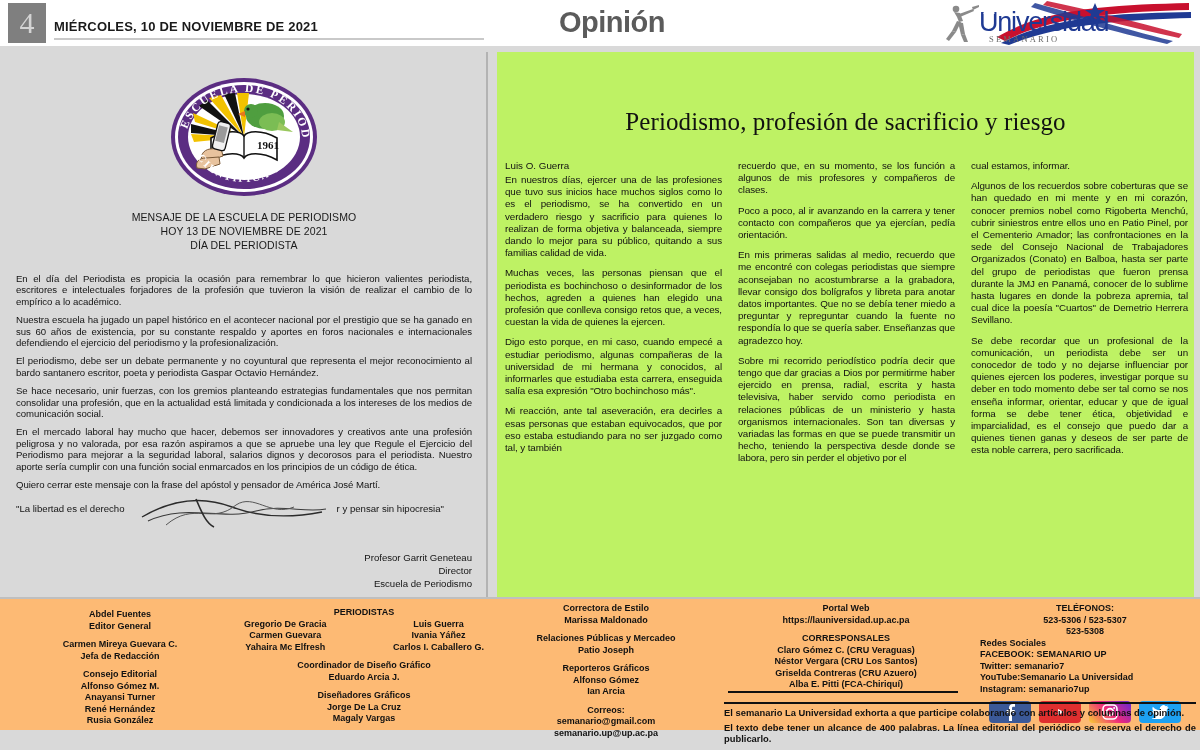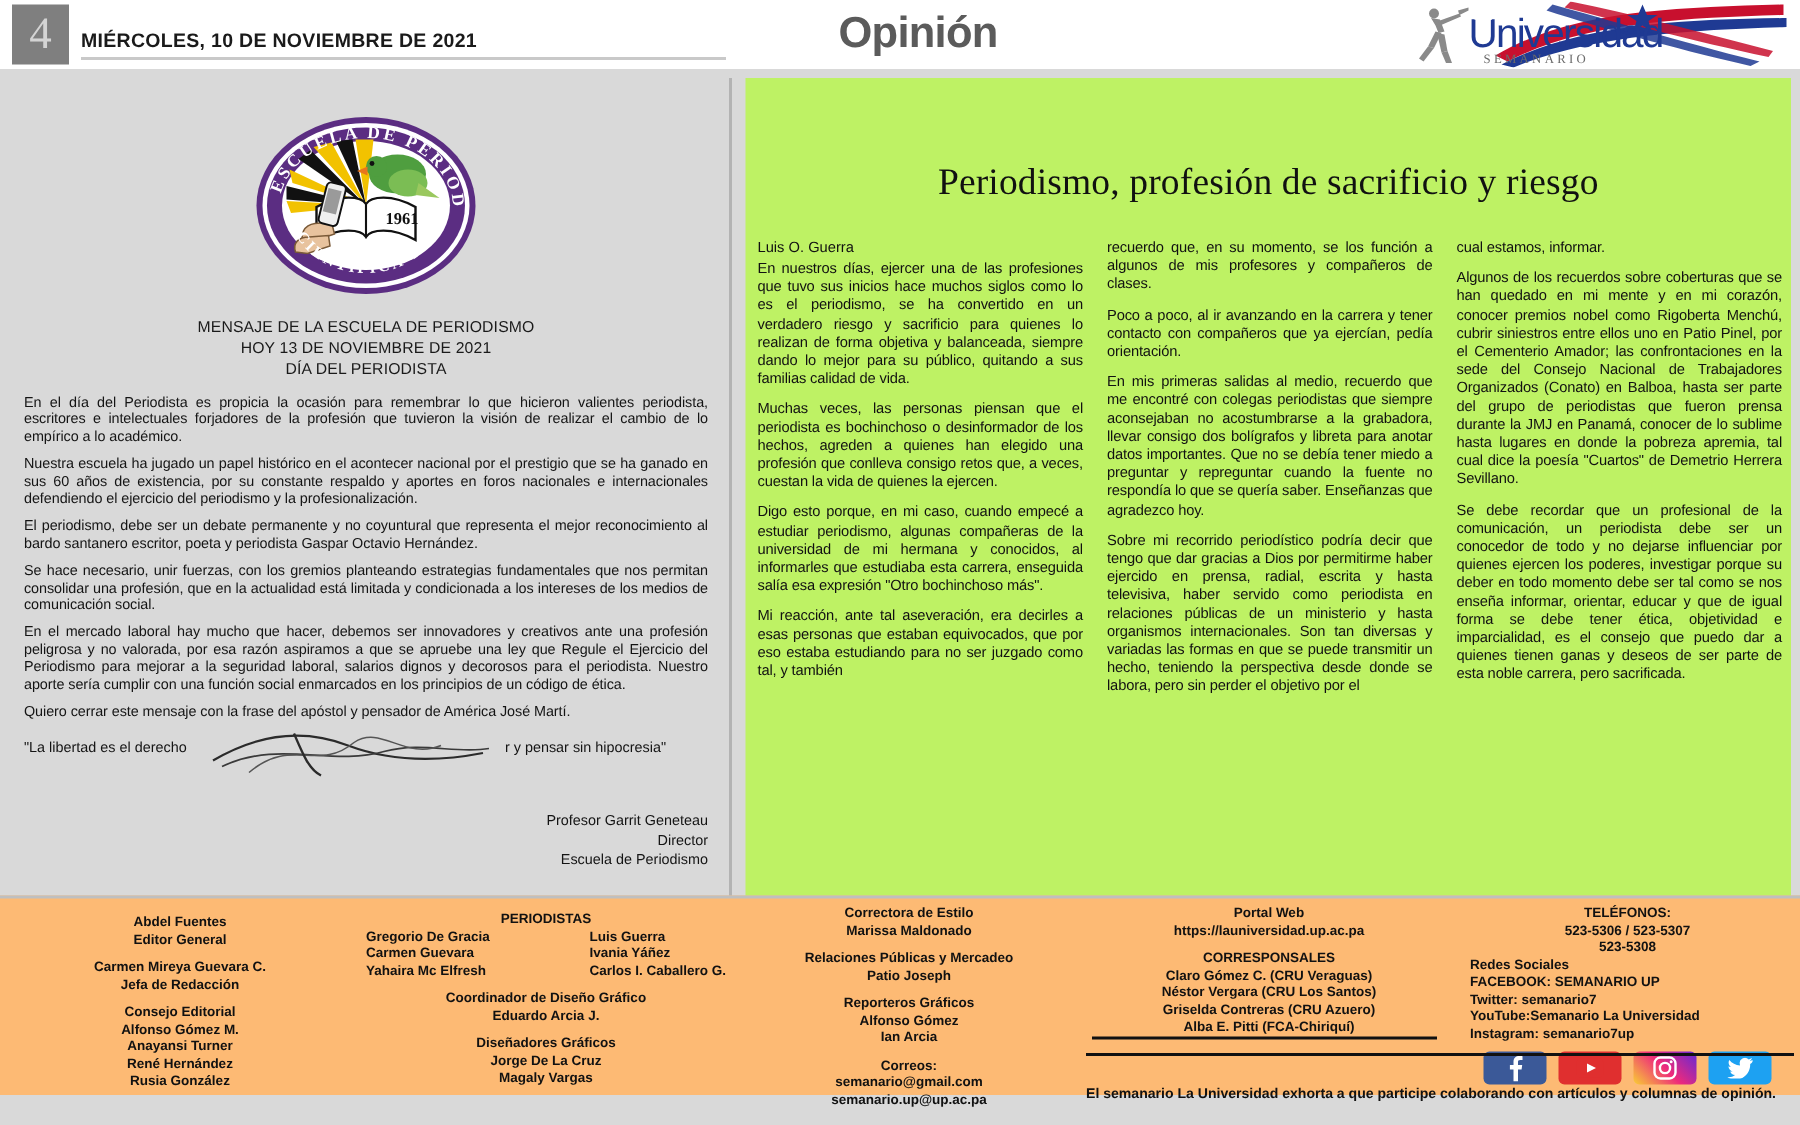--- a/index.html
+++ b/index.html
@@ -59,21 +59,21 @@
   }
 
   
   .seal-wrap { width: 100%; text-align: center; padding-top: 24px; }
   .seal { width: 150px; height: 122px; display: inline-block; }
 
   .msg-head {
     text-align: center; font-size: 10.5px; color: #1a1a1a; line-height: 14px;
     margin-top: 8px; letter-spacing: .1px;
   }
-  .msg-body { margin-top: 10px; }
+  .msg-body { margin-top: 21px; }
   .msg-body p {
     font-size: 9.6px; line-height: 11.4px; text-align: justify; color: #141414;
     margin-bottom: 7px; letter-spacing: -.05px;
   }
   .quote-line {
     position: relative; margin-top: 12px; font-size: 9.6px; color: #141414; height: 34px;
   }
   .quote-a { position: absolute; left: 0; top: 0; }
   .quote-b { position: absolute; right: 28px; top: 0; }
   .signature { position: absolute; left: 120px; top: -8px; width: 220px; height: 34px; }
@@ -98,35 +98,35 @@
   .footer { position: absolute; left: 0; top: 597px; width: 1200px; height: 133px; background: #fdba74; }
   .footer-rule { position: absolute; left: 0; top: 0; width: 1200px; height: 2px; background: #bfbfbf; }
   .f-col { position: absolute; font-size: 9px; font-weight: bold; color: #111; line-height: 11.5px; text-align: center; }
   .f1 { left: 4px;   top: 12px; width: 232px; }
   .f2 { left: 240px; top: 10px; width: 248px; }
   .f3 { left: 492px; top: 6px;  width: 228px; }
   .f4 { left: 724px; top: 6px;  width: 244px; }
   .f5 { left: 972px; top: 6px;  width: 226px; }
   .f-gap { height: 7px; }
   .f-names-grid { display: flex; justify-content: space-between; padding: 0 4px; }
-  .f-names-grid > div { text-align: left; }
+  .f-names-grid > div { text-align: center; }
   .f5 .left-al { text-align: left; padding-left: 8px; }
   .social-row { display: flex; gap: 8px; justify-content: center; margin-top: 6px; }
   .sico { width: 42px; height: 22px; border-radius: 4px; position: relative; }
   .fb { background: #3b5998; }
   .yt { background: #e02f2f; }
   .ig { background: linear-gradient(45deg,#f9ce34,#ee2a7b,#6228d7); }
   .tw { background: #1da1f2; }
   .sico svg { position: absolute; left: 50%; top: 50%; transform: translate(-50%,-50%); }
   .disclaimer {
     position: absolute; left: 724px; top: 707px; width: 472px;
     font-size: 9.4px; font-weight: bold; color: #111; line-height: 11px; text-align: justify;
   }
   .disclaimer-rule { position: absolute; left: 724px; top: 702px; width: 472px; height: 2px; background: #111; }
-  .disclaimer p { margin-bottom: 4px; margin-top: 16px; }
+  .disclaimer p { margin-bottom: 4px; }
   .corr-rule { position: absolute; left: 728px; top: 94px; width: 230px; height: 2px; background: #111; }
 </style>
 </head>
 <body>
 
 <div class="page">
 
   <div class="header">
     <div class="folio-box">4</div>
     <div class="folio-date">MIÉRCOLES, 10 DE NOVIEMBRE DE 2021</div>

